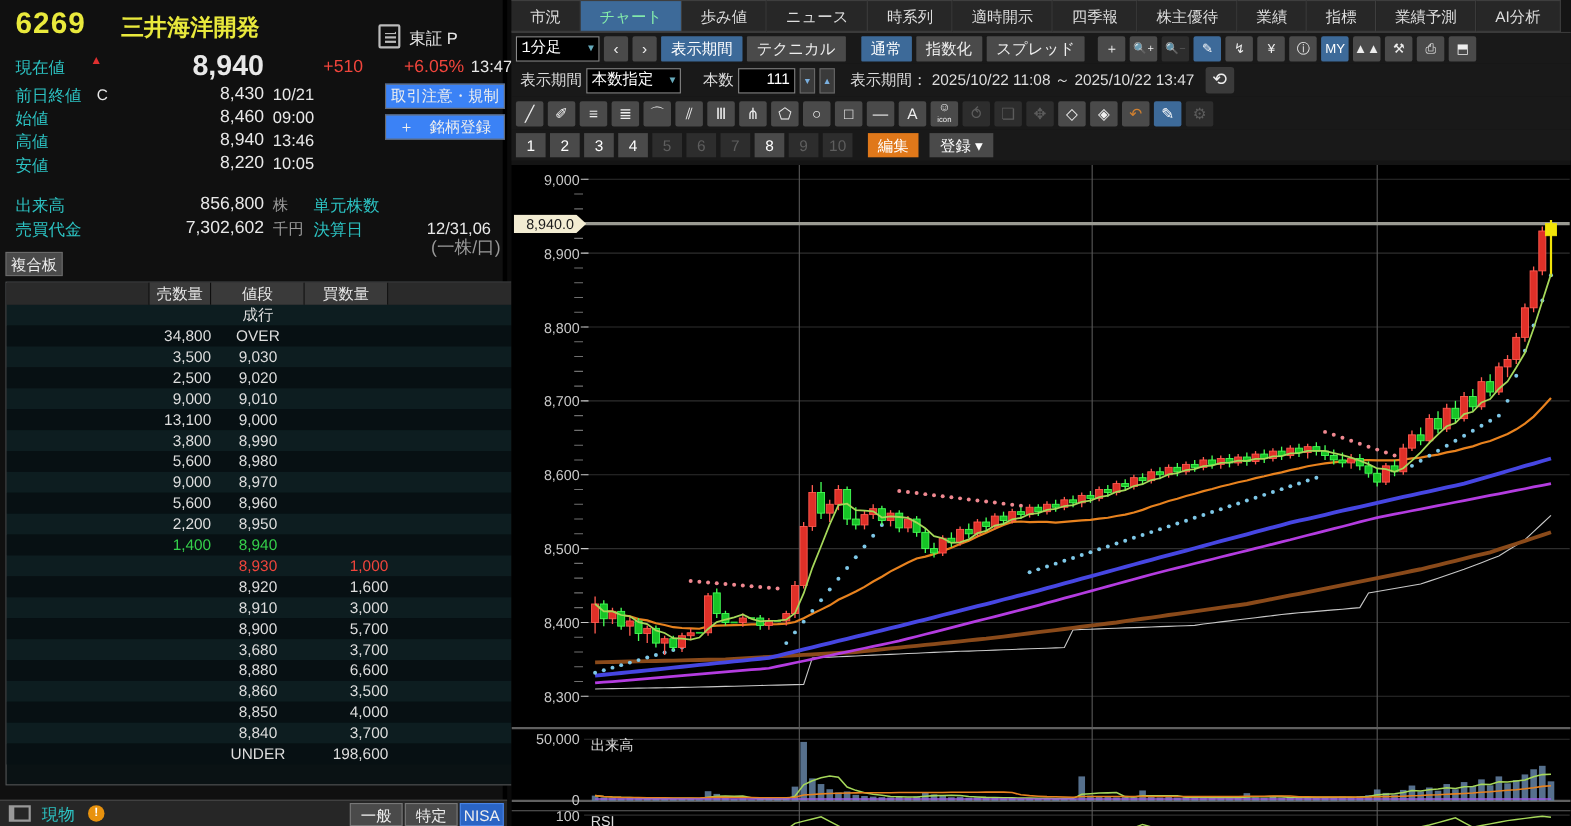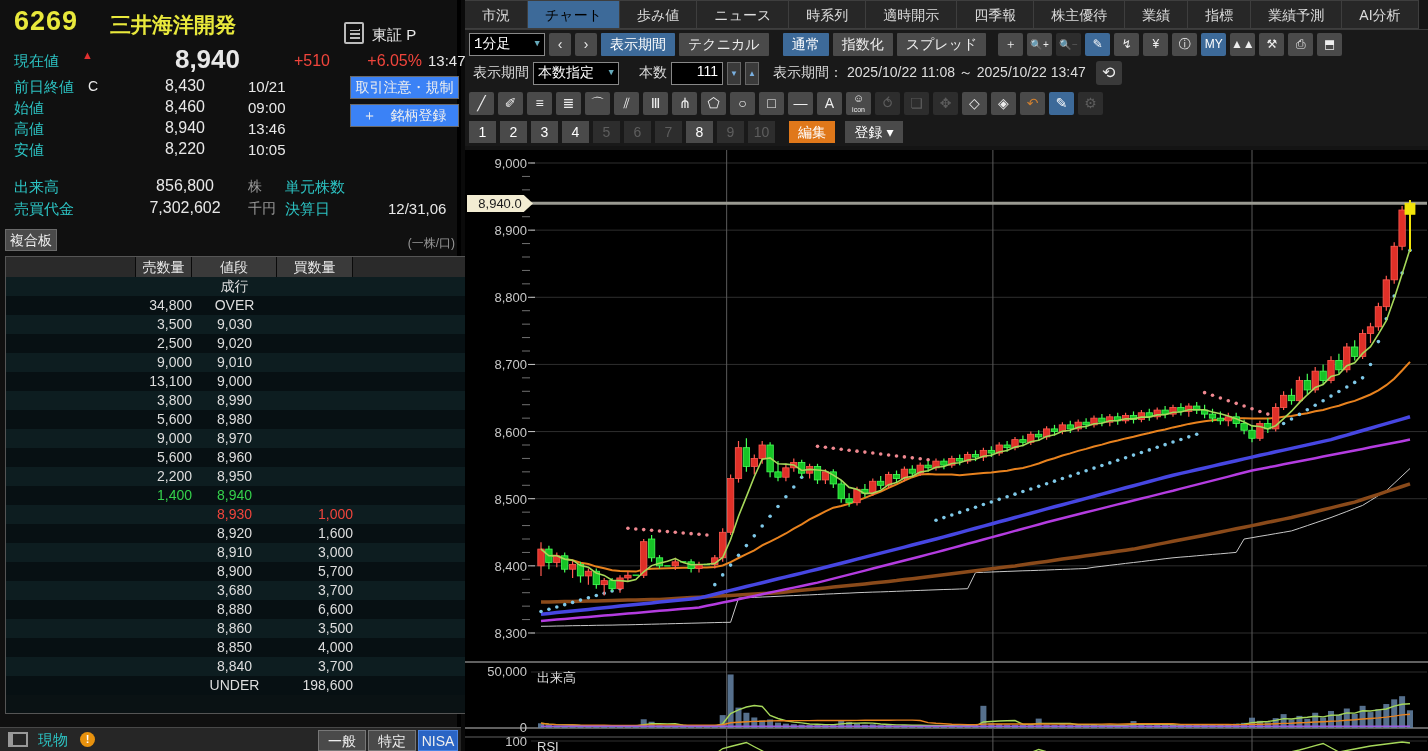--- a/index.html
+++ b/index.html
@@ -14,21 +14,21 @@
   .yellow { color:#e9e93c; }
   .red { color:#f0453c; }
   .green { color:#35d04b; }
   .gray { color:#9a9a9a; }
   .white { color:#e8e8e8; }
   .rnum { text-align:right; }
   .code { font-size:27px; font-weight:bold; letter-spacing:1px; }
   .sname { font-size:21px; font-weight:bold; }
   .bigpx { font-size:26px; font-weight:bold; }
   .lbl { font-size:15px; }
-  .val { font-size:16px;text-align:center; }
+  .val { font-size:16px; }
   .mkicon { display:inline-block; width:20px; height:22px; border:2px solid #bbb; border-radius:2px; vertical-align:middle;
     background:linear-gradient(#111,#111) 3px 4px/10px 2px no-repeat,
                linear-gradient(#bbb,#bbb) 4px 5px/10px 2px no-repeat,
                linear-gradient(#bbb,#bbb) 4px 9px/10px 2px no-repeat,
                linear-gradient(#bbb,#bbb) 4px 13px/10px 2px no-repeat; }
   .gbtn { background:#3b82f6; border:1px solid #6a6a6a; color:#eee; font-size:14px; text-align:center; cursor:pointer; }
   .upTri { color:#e03030; font-size:11px; }
 
   
   #book { position:absolute; left:5px; top:256px; width:489px; height:458px; border:1px solid #555; background:#0a1214; font-size:14px; }
@@ -48,21 +48,21 @@
   #acctbar { position:absolute; left:0; top:727px; width:461px; height:24px; background:#262626; border-top:1px solid #484848; }
   .monicon { position:absolute; left:8px; top:4px; width:20px; height:15px; border:2px solid #999; border-left-width:5px; }
   .warn { display:inline-block; width:15px; height:15px; border-radius:50%; background:#e8920e; color:#fff; font-size:11px; font-weight:bold; text-align:center; line-height:15px; }
   .abtn { position:absolute; top:2px; height:21px; line-height:21px; text-align:center; font-size:14px; background:#4a4a4a; color:#eee; border:1px solid #777; cursor:pointer; }
   .abtn.blue { background:#2a64c4; border-color:#4a84e4; }
 
   
   #right { position:absolute; left:465px; top:0; width:963px; height:751px; background:#141414; }
   #tabs { display:flex; height:30px; background:#151515; border-bottom:1px solid #3a3a3a; }
   .tab { padding:0 17px; line-height:29px; font-size:14px; color:#ddd; background:#272727; border:1px solid #3e3e3e; border-left:none; cursor:pointer; }
-  .tab.active { background:#3d6a99; color:#000000; }
+  .tab.active { background:#3d6a99; color:#86efac; }
   .trow { position:relative; display:flex; align-items:center; gap:4px; padding-left:4px; background:#191919; }
   #tb1 { height:28px; } #tb2 { height:30px; font-size:14px; }
   #drawbar { height:30px; } #presets { height:28px; }
   .sel { background:#000; border:1px solid #888; color:#fff; font-size:14px; height:23px; line-height:21px; padding:0 4px; display:flex; align-items:center; cursor:pointer;font-family:Liberation Mono, monospace; }
   .sel .car { margin-left:auto; font-size:9px; color:#6ab; padding-left:10px; }
   .tbtn { height:23px; line-height:23px; padding:0 9px; font-size:14px; background:#4a4a4a; color:#eee; border-radius:1px; cursor:pointer; }
   .tbtn.activeb { background:#3d6a99; color:#fff; }
   .ibtn { width:25px; height:23px; line-height:23px; text-align:center; font-size:14px; background:#4a4a4a; color:#eee; border-radius:2px; cursor:pointer; overflow:hidden; }
   .ibtn.blue { background:#3d6a99; color:#fff; }
   .ibtn.dim { background:#2d2d2d; color:#5c5c5c; }
@@ -131,21 +131,21 @@
     <div class="abs gray" style="left:248px; top:178px; font-size:14px;">株</div>
     <div class="abs lbl teal" style="left:285px; top:178px;">単元株数</div>
 
     <div class="abs lbl teal" style="left:14px; top:200px;">売買代金</div>
     <div class="abs val white rnum" style="left:130px; top:199px; width:110px;">7,302,602</div>
     <div class="abs gray" style="left:248px; top:200px; font-size:14px;">千円</div>
     <div class="abs lbl teal" style="left:285px; top:200px;">決算日</div>
     <div class="abs white" style="left:388px; top:200px; width:73px; overflow:hidden; font-size:15px;">12/31,06</div>
 
     <div class="abs gbtn" style="left:5px; top:229px; width:52px; height:22px; line-height:20px; background:#4a4a4a;">複合板</div>
-    <div class="abs gray rnum" style="left:355px; top:235px; width:100px; font-size:12px;">(一株/口)</div>
+    <div class="abs gray rnum" style="left:355px; top:215px; width:100px; font-size:16px;">(一株/口)</div>
 
     <div id="book">
       <div class="bh">
         <div class="c0"></div>
         <div class="c1">売数量</div>
         <div class="c2">値段</div>
         <div class="c3">買数量</div>
         <div class="c4"></div>
       </div>
       <div id="bookrows">

